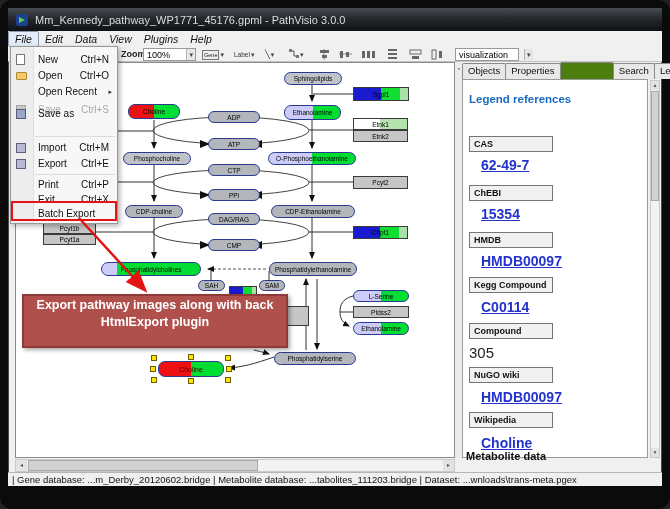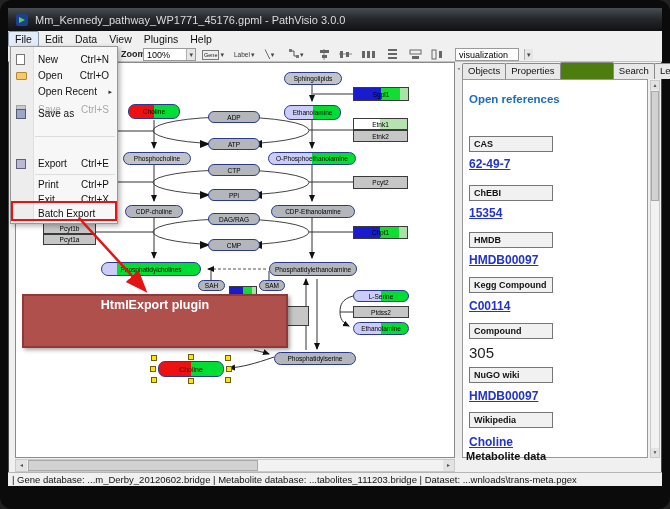--- a/index.html
+++ b/index.html
@@ -11,21 +11,21 @@
   .window   { position:absolute; left:8px; top:8px; width:654px; height:478px; background:#f0f0f0; border:1px solid #4a4a4a; }
   .titlebar { position:absolute; left:8px; top:8px; width:654px; height:23px;
               background:linear-gradient(180deg,#484d53 0%,#26292d 45%,#0f1113 100%);
               display:flex; align-items:center; padding-left:8px; }
   .app-icon { width:12px; height:12px; border-radius:2px; background:#1d3f8f; position:relative; flex:0 0 auto; }
   .app-icon::before { content:""; position:absolute; left:3px; top:3px; width:0; height:0;
               border-left:6px solid #53d153; border-top:3px solid transparent; border-bottom:3px solid transparent; }
   .title-text { color:#dcdcdc; font-size:11px; margin-left:7px; white-space:nowrap; }
 
   .menubar { position:absolute; left:8px; top:31px; width:654px; height:16px; background:#f0f0f0;
-             display:flex; align-items:center; font-size:10.5px; color:#111; }
+             display:flex; align-items:center; font-size:10.5px; color:#111;font-style:italic; }
   .menubar span.mb { padding:1px 6px; cursor:default; }
   .menubar span.mb.active { border:1px solid #8a9cb5; background:#e4ecf7; border-radius:2px; }
 
   .toolbar { position:absolute; left:8px; top:47px; width:654px; height:15px; background:#f0f0f0;
              border-bottom:1px solid #c2c2c2; display:flex; align-items:center; font-size:9.5px; color:#222; }
   .tb-zoom-label { position:absolute; left:113px; font-weight:bold; font-size:9px; }
   .combo { position:absolute; height:13px; background:#fff; border:1px solid #9a9a9a; display:flex; align-items:center;
            font-size:9px; padding-left:3px;gap:16px; }
   .combo .arrow { margin-left:auto; background:#e6e6e6; border-left:1px solid #b0b0b0; height:100%;
                   display:flex; align-items:center; padding:0 2px; font-size:7px; color:#444; }
@@ -83,21 +83,21 @@
 
   
   .tabs { position:absolute; left:462px; top:63px; height:16px; display:flex; font-size:9.5px; color:#111; }
   .tab  { border:1px solid #8a8a8a; border-bottom:none; background:#e8e8e8; padding:1px 5px 0 5px; margin-right:-1px;
           border-radius:2px 2px 0 0; }
   .tab.active { background:#4d7c0f; position:relative; top:-1px; padding-top:18px; }
   .panel { position:absolute; left:462px; top:79px; width:186px; height:379px; background:#fff; border:1px solid #999; }
   .bp-heading { position:absolute; left:6px; font-weight:bold; font-size:11.5px; color:#1b6bc0; }
   .bp-box { position:absolute; left:6px; width:84px; height:16px; background:#f1f1f1; border:1px solid #767676;
             font-weight:bold; font-size:9px; color:#111; line-height:14px; padding-left:4px; white-space:nowrap; }
-  .bp-link { position:absolute; left:6px; font-weight:bold; font-size:12px; color:#2233cc; text-decoration:underline; cursor:pointer; }
+  .bp-link { position:absolute; left:18px; font-weight:bold; font-size:14px; color:#2233cc; text-decoration:underline; cursor:pointer; }
   .bp-plain { position:absolute; left:6px; font-size:15px; color:#222; }
   .bp-footer { position:absolute; left:3px; font-weight:bold; font-size:11px; color:#111; }
 
   
   .vscroll { position:absolute; left:650px; top:80px; width:10px; height:378px; background:#f2f2f2; border:1px solid #c9c9c9; }
   .vscroll .sb-up, .vscroll .sb-dn { position:absolute; left:0; width:8px; height:9px; font-size:5px; color:#555;
             text-align:center; line-height:9px; background:#e3e3e3; }
   .vscroll .sb-up { top:0; } .vscroll .sb-dn { bottom:0; }
   .vscroll .sb-thumb { position:absolute; left:0; top:10px; width:8px; height:110px; background:#d2d2d2; border:1px solid #a8a8a8; }
   .hscroll { position:absolute; left:15px; top:459px; width:440px; height:13px; background:#f2f2f2; border:1px solid #c9c9c9; }
@@ -301,21 +301,21 @@
 
   <div class="tabs">
     <span class="tab">Objects</span>
     <span class="tab">Properties</span>
     <span class="tab active">Backpage</span>
     <span class="tab">Search</span>
     <span class="tab">Legend</span>
   </div>
 
   <div class="panel">
-    <div class="bp-heading" style="top:13px">Open references</div>
+    <div class="bp-heading" style="top:13px">Legend references</div>
 
     <div class="bp-box" style="top:56px">CAS</div>
     <div class="bp-link" style="top:77px">62-49-7</div>
 
     <div class="bp-box" style="top:105px">ChEBI</div>
     <div class="bp-link" style="top:126px">15354</div>
 
     <div class="bp-box" style="top:152px">HMDB</div>
     <div class="bp-link" style="top:173px">HMDB00097</div>
 
@@ -344,20 +344,21 @@
     <span class="sb-l">◄</span>
     <span class="sb-thumb"></span>
     <span class="sb-r">►</span>
   </div>
 
   <div class="statusbar">
     <span>| Gene database: ...m_Derby_20120602.bridge | Metabolite database: ...tabolites_111203.bridge | Dataset: ...wnloads\trans-meta.pgex</span>
   </div>
 
   <div class="callout">
+    <div>Export pathway images along with back</div>
     <div>HtmlExport plugin</div>
   </div>
 
   <div class="popup">
     <div class="mi" style="top:5px">
       <span class="mi-ic doc-ic"></span>
       <span class="mi-label">New</span>
       <span class="mi-short">Ctrl+N</span>
     </div>
     <div class="mi" style="top:21px">
@@ -372,20 +373,25 @@
     <div class="mi disabled" style="top:55px">
       <span class="mi-ic save-ic off"></span>
       <span class="mi-label">Save</span>
       <span class="mi-short">Ctrl+S</span>
     </div>
     <div class="mi" style="top:59px">
       <span class="mi-ic save-ic"></span>
       <span class="mi-label">Save as</span>
     </div>
     <div class="sep" style="top:89px"></div>
+    <div class="mi" style="top:93px">
+      <span class="mi-ic port-ic"></span>
+      <span class="mi-label">Import</span>
+      <span class="mi-short">Ctrl+M</span>
+    </div>
     <div class="mi" style="top:109px">
       <span class="mi-ic port-ic"></span>
       <span class="mi-label">Export</span>
       <span class="mi-short">Ctrl+E</span>
     </div>
     <div class="sep" style="top:127px"></div>
     <div class="mi" style="top:130px">
       <span class="mi-label">Print</span>
       <span class="mi-short">Ctrl+P</span>
     </div>

